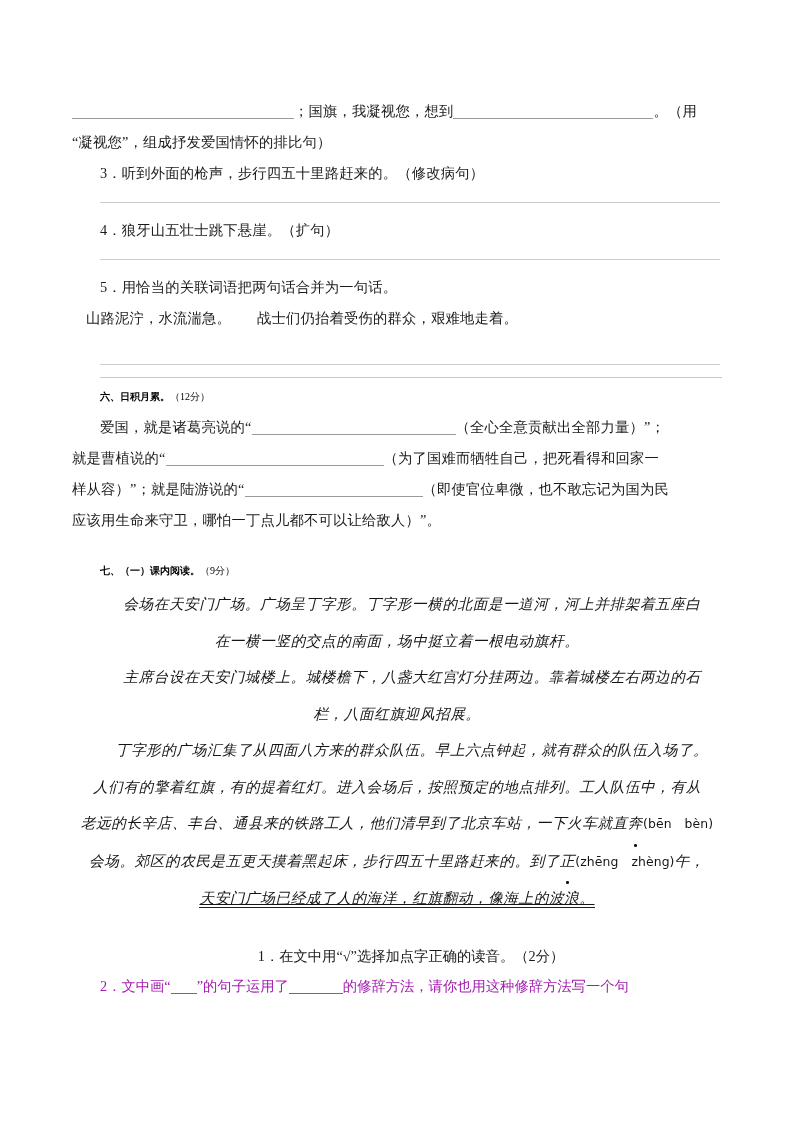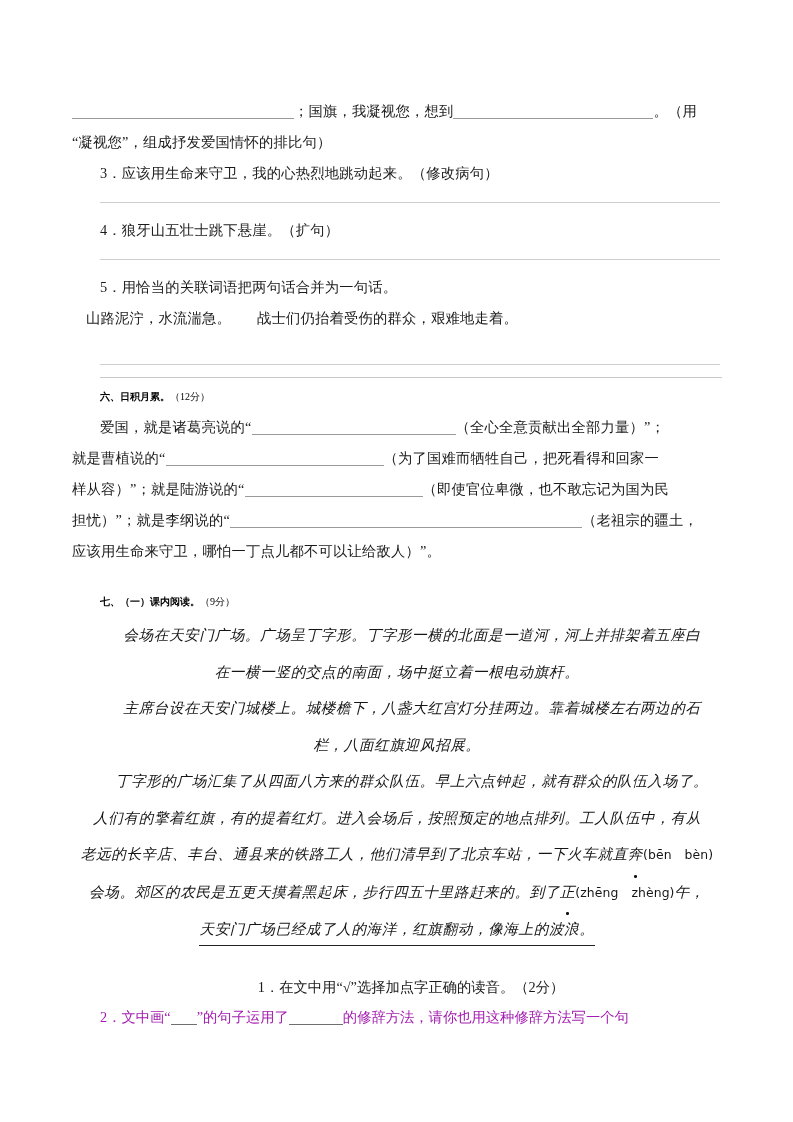--- a/index.html
+++ b/index.html
@@ -85,21 +85,22 @@
     line-height: 36.5px;
     letter-spacing: 0.6px;
     white-space: nowrap;
     color: #151515;
     text-align: center;
   }
   .kai-p { text-indent: 30px; }
 
   .u-sent {
     border-bottom: 1.2px solid #222;
-    padding-bottom: 8px;
+    padding-bottom: 1px;
+    text-decoration: underline;
   }
 
   
   .dotchar {
     position: relative;
     display: inline-block;
   }
   .dotchar::after {
     content: "";
     position: absolute;
@@ -145,40 +146,39 @@
 <body>
 
 <div class="page">
   <div class="content">
 
     <div class="ln song">
       <span class="blank" style="width:222px;"></span><span>；国旗，我凝视您，想到</span><span class="blank" style="width:200px;"></span><span>。（用</span>
     </div>
     <div class="ln song">“凝视您”，组成抒发爱国情怀的排比句）</div>
 
-    <div class="ln song indent"><span>3．</span><span>应该用生命来守卫，我的心热烈地跳动起来。（修改病句）</span></div>
+    <div class="ln song indent"><span>3．</span><span>听到外面的枪声，步行四五十里路赶来的。（修改病句）</span></div>
     <div class="ansline"></div>
 
     <div class="ln song indent"><span>4．</span><span>狼牙山五壮士跳下悬崖。（扩句）</span></div>
     <div class="ansline"></div>
 
     <div class="ln song indent"><span>5．</span><span>用恰当的关联词语把两句话合并为一句话。</span></div>
     <div class="ln song indent-sm"><span>山路泥泞，水流湍急。</span><span class="gap-wide"></span><span>战士们仍抬着受伤的群众，艰难地走着。</span></div>
     <div class="ansline" style="margin-top:30px;"></div>
 
     <div class="sec-rule"></div>
     <div class="sec-head"><span>六、日积月累。</span><span class="pts">（12分）</span></div>
 
     <div class="ln song indent"><span>爱国，就是诸葛亮说的“</span><span class="blank" style="width:204px;"></span><span>（全心全意贡献出全部力量）”；</span></div>
 
     <div class="ln song"><span>就是曹植说的“</span><span class="blank" style="width:218px;"></span><span>（为了国难而牺牲自己，把死看得和回家一</span></div>
 
     <div class="ln song"><span>样从容）”；就是陆游说的“</span><span class="blank" style="width:178px;"></span><span>（即使官位卑微，也不敢忘记为国为民</span></div>
 
-    <div class="ln song"><span>担忧）”；就是李纲说的“</span><span class="blank" style="width:352px;"></span><span>（老祖宗的疆土，</span></div>
 
     <div class="ln song">应该用生命来守卫，哪怕一丁点儿都不可以让给敌人）”。</div>
 
     <div class="sec-head" style="margin-top:20px;"><span>七、（一）课内阅读。</span><span class="pts">（9分）</span></div>
 
     <div class="kai kai-p">会场在天安门广场。广场呈丁字形。丁字形一横的北面是一道河，河上并排架着五座白</div>
     <div class="kai">在一横一竖的交点的南面，场中挺立着一根电动旗杆。</div>
 
     <div class="kai kai-p">主席台设在天安门城楼上。城楼檐下，八盏大红宫灯分挂两边。靠着城楼左右两边的石</div>
     <div class="kai">栏，八面红旗迎风招展。</div>

